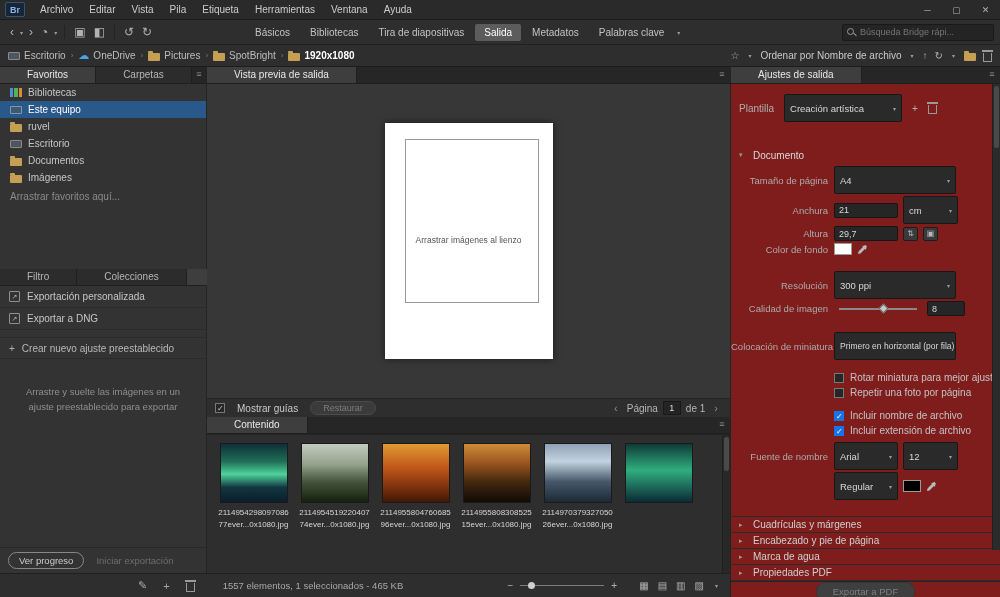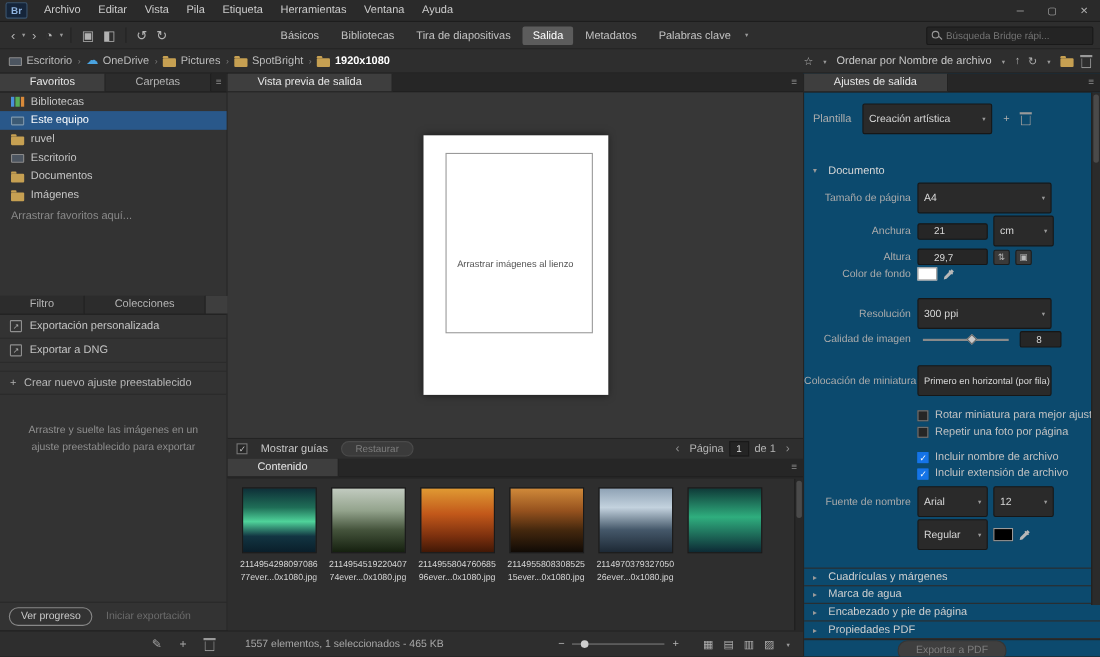--- a/index.html
+++ b/index.html
@@ -101,30 +101,30 @@
 .g2{background:linear-gradient(180deg,#0e2f38 0%,#1f6e57 30%,#4fd39a 52%,#123542 75%,#0a1e2a 100%);}
 .g3{background:linear-gradient(180deg,#c2cbc0 0%,#93a38c 35%,#45543c 65%,#15200f 100%);}
 .g4{background:linear-gradient(180deg,#e09a33 0%,#c2581a 40%,#7c300e 75%,#411806 100%);}
 .g5{background:linear-gradient(180deg,#d08a3a 0%,#96521e 35%,#45280e 65%,#100a05 100%);}
 .g6{background:linear-gradient(180deg,#8fa2b5 0%,#c3d2de 30%,#45586a 65%,#1d2935 100%);}
 .g7{background:linear-gradient(180deg,#0f3a38 0%,#2fae7e 45%,#0d2a35 100%);}
 .vscroll{position:absolute;right:0;top:0;bottom:0;width:8px;background:#282828;border-left:1px solid #1f1f1f;}
 .vscroll-thumb{position:absolute;left:1px;right:1px;top:2px;height:34px;background:#4a4a4a;border-radius:3px;}
 
 
-.right-panel{width:270px;flex:none;background:#0c4a6e;border-left:1px solid #242424;display:flex;flex-direction:column;position:relative;}
+.right-panel{width:270px;flex:none;background:#7f1d1d;border-left:1px solid #242424;display:flex;flex-direction:column;position:relative;}
 .trow{display:flex;align-items:center;padding-left:8px;margin-top:10px;gap:10px;flex:none;}
 .tlabel{color:#adadad;}
 .orow{display:flex;align-items:center;margin-top:2px;flex:none;}
 .olabel{width:97px;flex:none;text-align:right;color:#ababab;font-size:9.5px;margin-right:6px;white-space:nowrap;}
 .octrls{display:flex;align-items:center;gap:5px;}
 .sel{background:#2a2a2a;border:1px solid #171717;border-radius:2px;height:28px;display:flex;align-items:center;padding:0 5px;color:#d8d8d8;font-size:9.5px;white-space:nowrap;overflow:hidden;}
 .sel-caret{margin-left:auto;color:#9a9a9a;font-size:6px;padding-left:4px;flex:none;}
 .sel-sm{font-size:8.5px;}
-.inp{background:#262626;border:1px solid #161616;border-radius:2px;height:15px;color:#d8d8d8;font-size:9px;padding:0 14px;font-family:inherit;}
+.inp{background:#262626;border:1px solid #161616;border-radius:2px;height:15px;color:#d8d8d8;font-size:9px;padding:0 4px;font-family:inherit;}
 .w122{width:122px;}.w118{width:118px;}.w64{width:64px;}.w55{width:55px;}.w38{width:38px;}
 .sect-head{display:flex;align-items:center;gap:6px;padding-left:8px;height:18px;color:#d8d8d8;margin-top:24px;flex:none;}
 .caret{color:#9a9a9a;font-size:7px;width:8px;flex:none;}
 .sect{height:16px;display:flex;align-items:center;gap:6px;padding-left:8px;color:#cfcfcf;border-bottom:1px solid #2c2c2c;flex:none;}
 .sects{margin-top:16px;border-top:1px solid #2c2c2c;flex:none;}
 .cbrow{display:flex;align-items:center;gap:6px;margin:4px 0 0 103px;flex:none;color:#c2c2c2;}
 .gap8{height:8px;flex:none;}.gap14{height:14px;flex:none;}.gap4{height:4px;flex:none;}
 .swatch{width:18px;height:12px;border:1px solid #9a9a9a;flex:none;}
 .swatch.white{background:#fff;}
 .swatch.black{background:#000;}
@@ -540,25 +540,25 @@
         </div>
       </div>
 
       <div class="sects">
         <div class="sect">
           <span class="caret">▸</span>
           <span>Cuadrículas y márgenes</span>
         </div>
         <div class="sect">
           <span class="caret">▸</span>
-          <span>Marca de agua</span>
+          <span>Encabezado y pie de página</span>
         </div>
         <div class="sect">
           <span class="caret">▸</span>
-          <span>Encabezado y pie de página</span>
+          <span>Marca de agua</span>
         </div>
         <div class="sect">
           <span class="caret">▸</span>
           <span>Propiedades PDF</span>
         </div>
       </div>
 
       <div class="rp-footer">
         <button class="btn-export">Exportar a PDF</button>
       </div>

